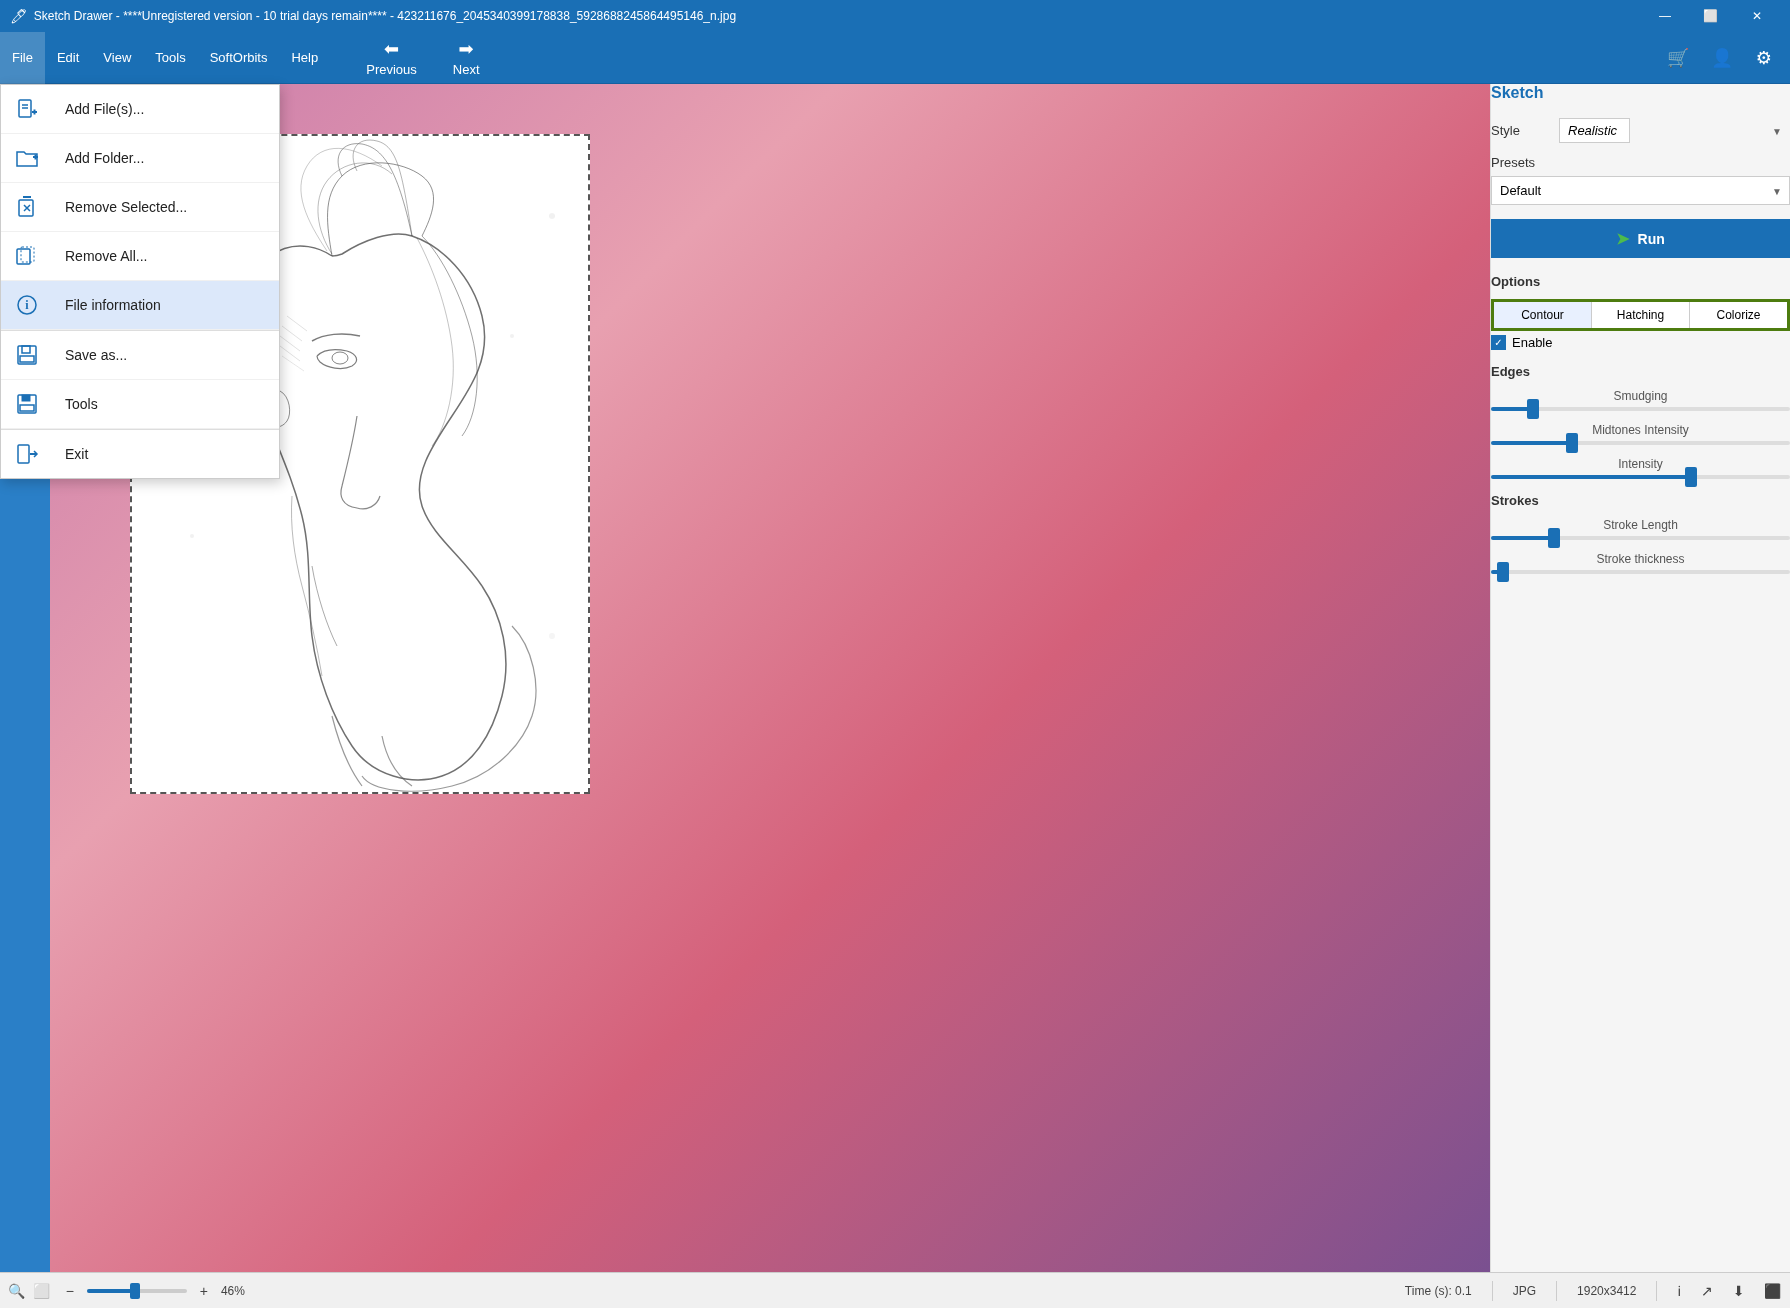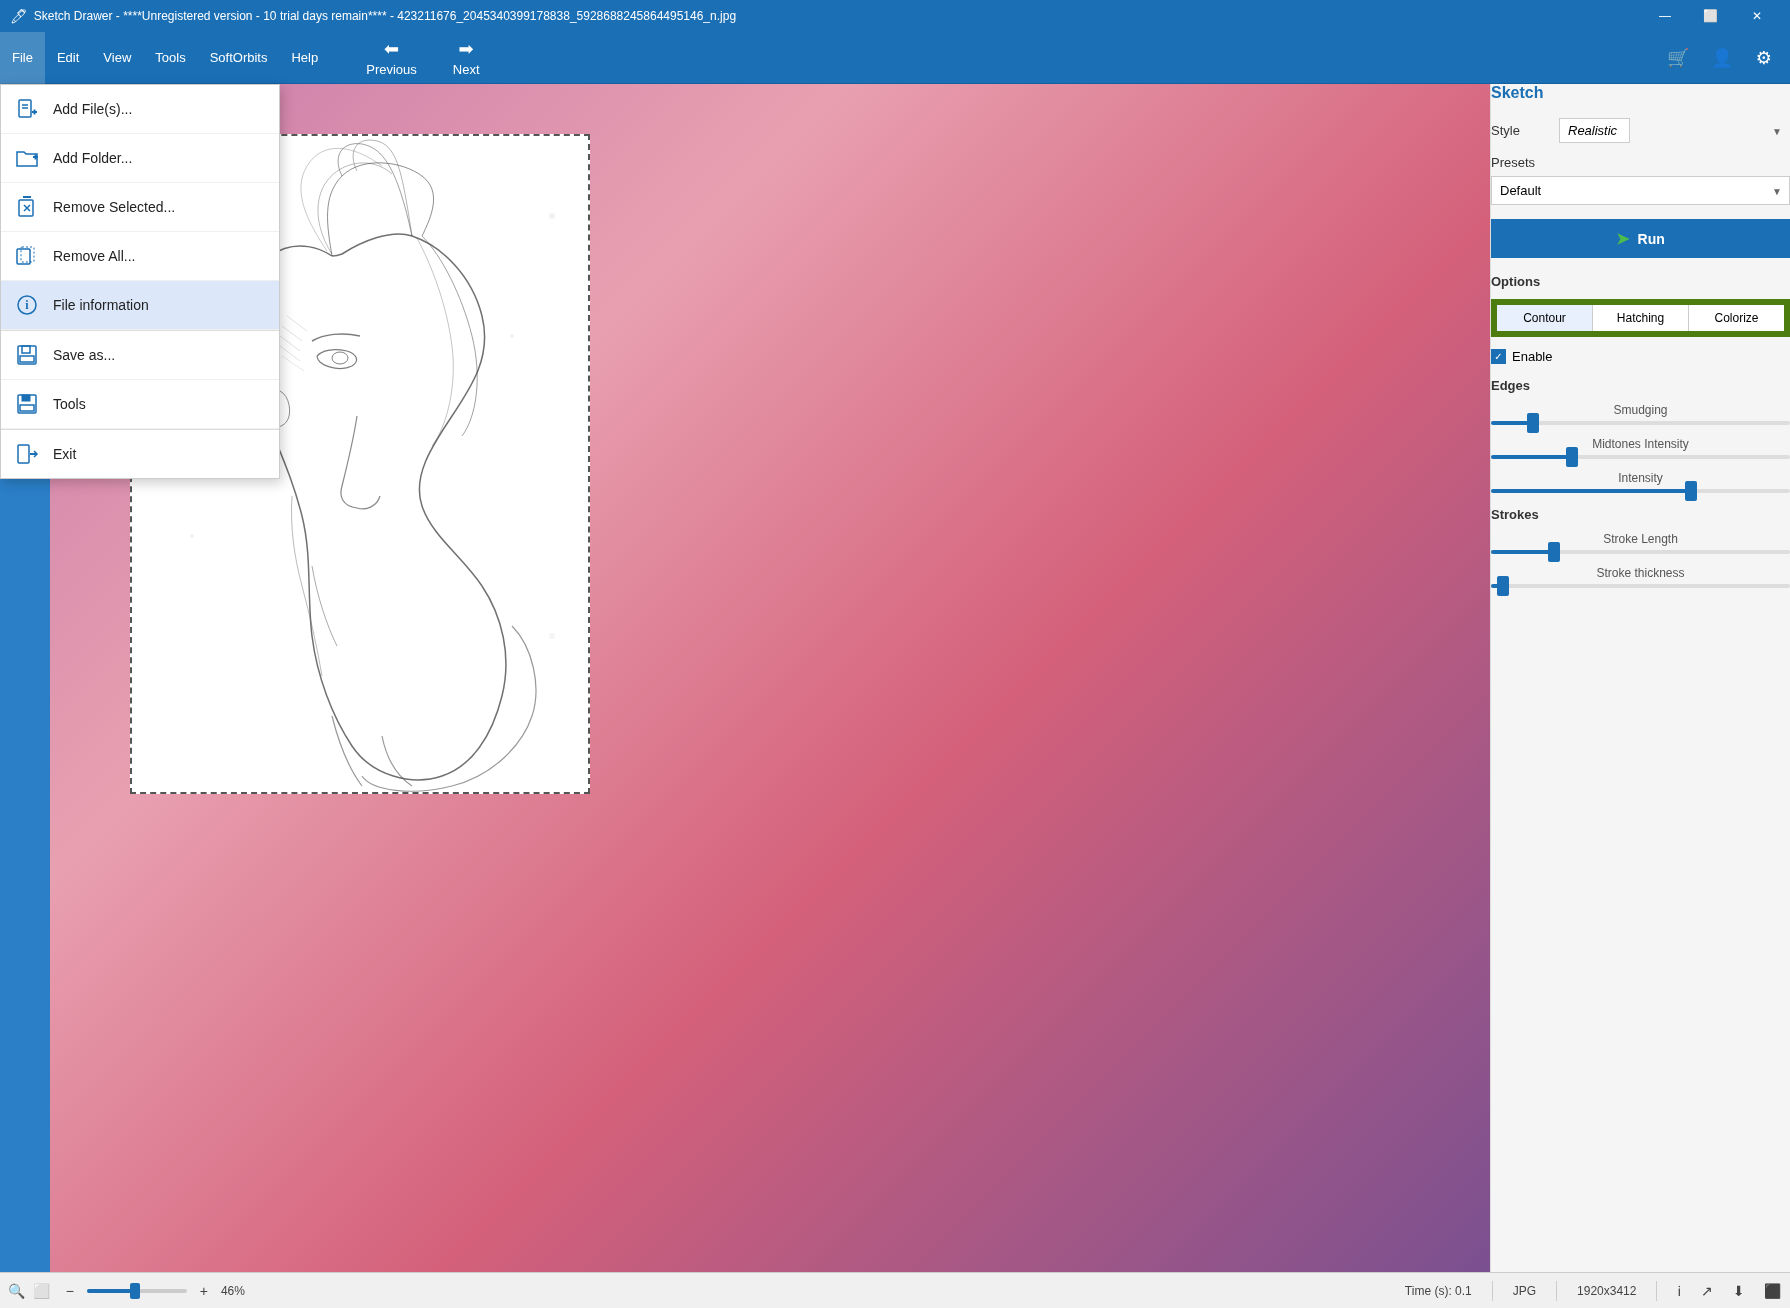--- a/index.html
+++ b/index.html
@@ -243,22 +243,22 @@
     .run-arrow { font-size: 16px; color: #4dbb4d; }
 
     .section-title {
       font-size: 13px;
       font-weight: 600;
       color: #333;
       margin-bottom: 10px;
     }
     .tabs-row {
       display: flex;
-      border: 6px solid #4d7c0f;
-      margin-bottom: 12px;
+      border: 3px solid #4d7c0f;
+      margin-bottom: 4px;
       background: white;
     }
     .tab {
       flex: 1;
       padding: 6px 4px;
       text-align: center;
       cursor: pointer;
       font-size: 12px;
       border-right: 1px solid #ccc;
     }
@@ -371,21 +371,21 @@
       box-shadow: 2px 4px 12px rgba(0,0,0,0.2);
       z-index: 1000;
     }
     .dropdown-item {
       display: flex;
       align-items: center;
       padding: 10px 16px 10px 12px;
       cursor: pointer;
       font-size: 14px;
       color: #222;
-      gap: 12px;
+      gap: 24px;
       border-bottom: 1px solid #f0f0f0;
       justify-content: center;
     }
     .dropdown-item:last-child { border-bottom: none; }
     .dropdown-item.highlighted { background: #dce8fa; }
     .dropdown-item .d-icon {
       width: 28px; height: 28px;
       display: flex; align-items: center; justify-content: center;
       color: #1a6fb5; font-size: 18px; flex-shrink: 0;
     }

